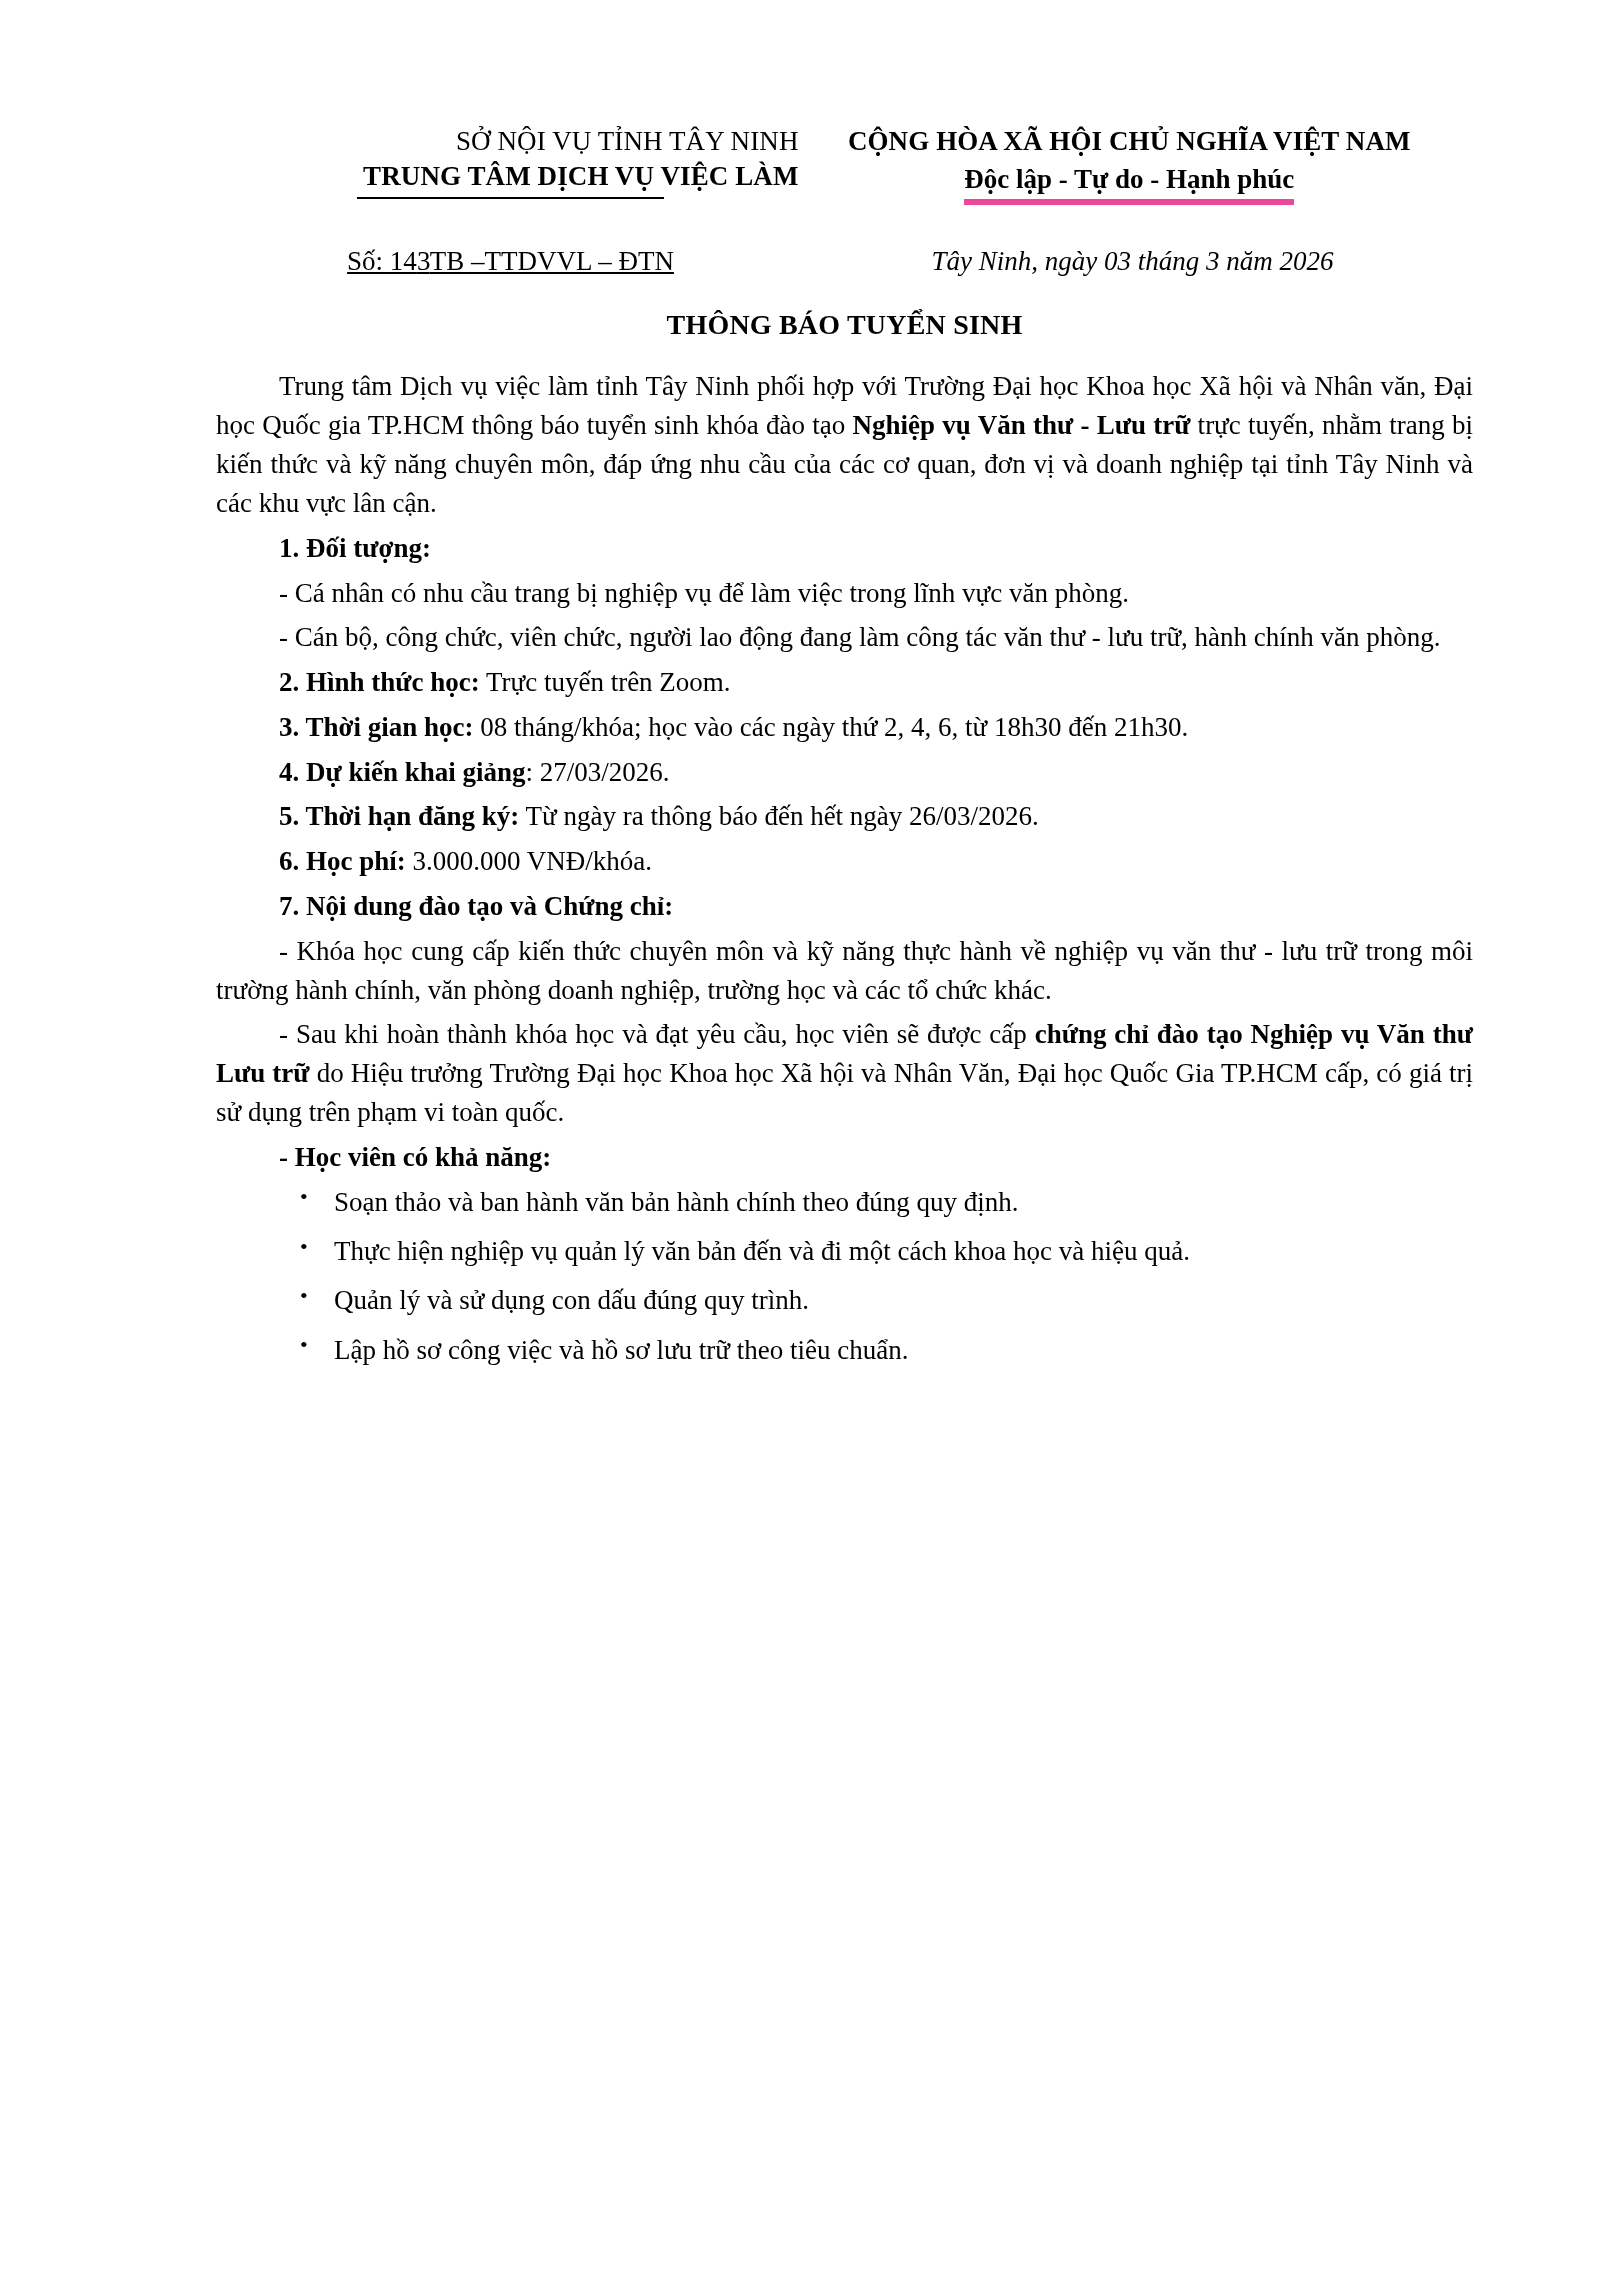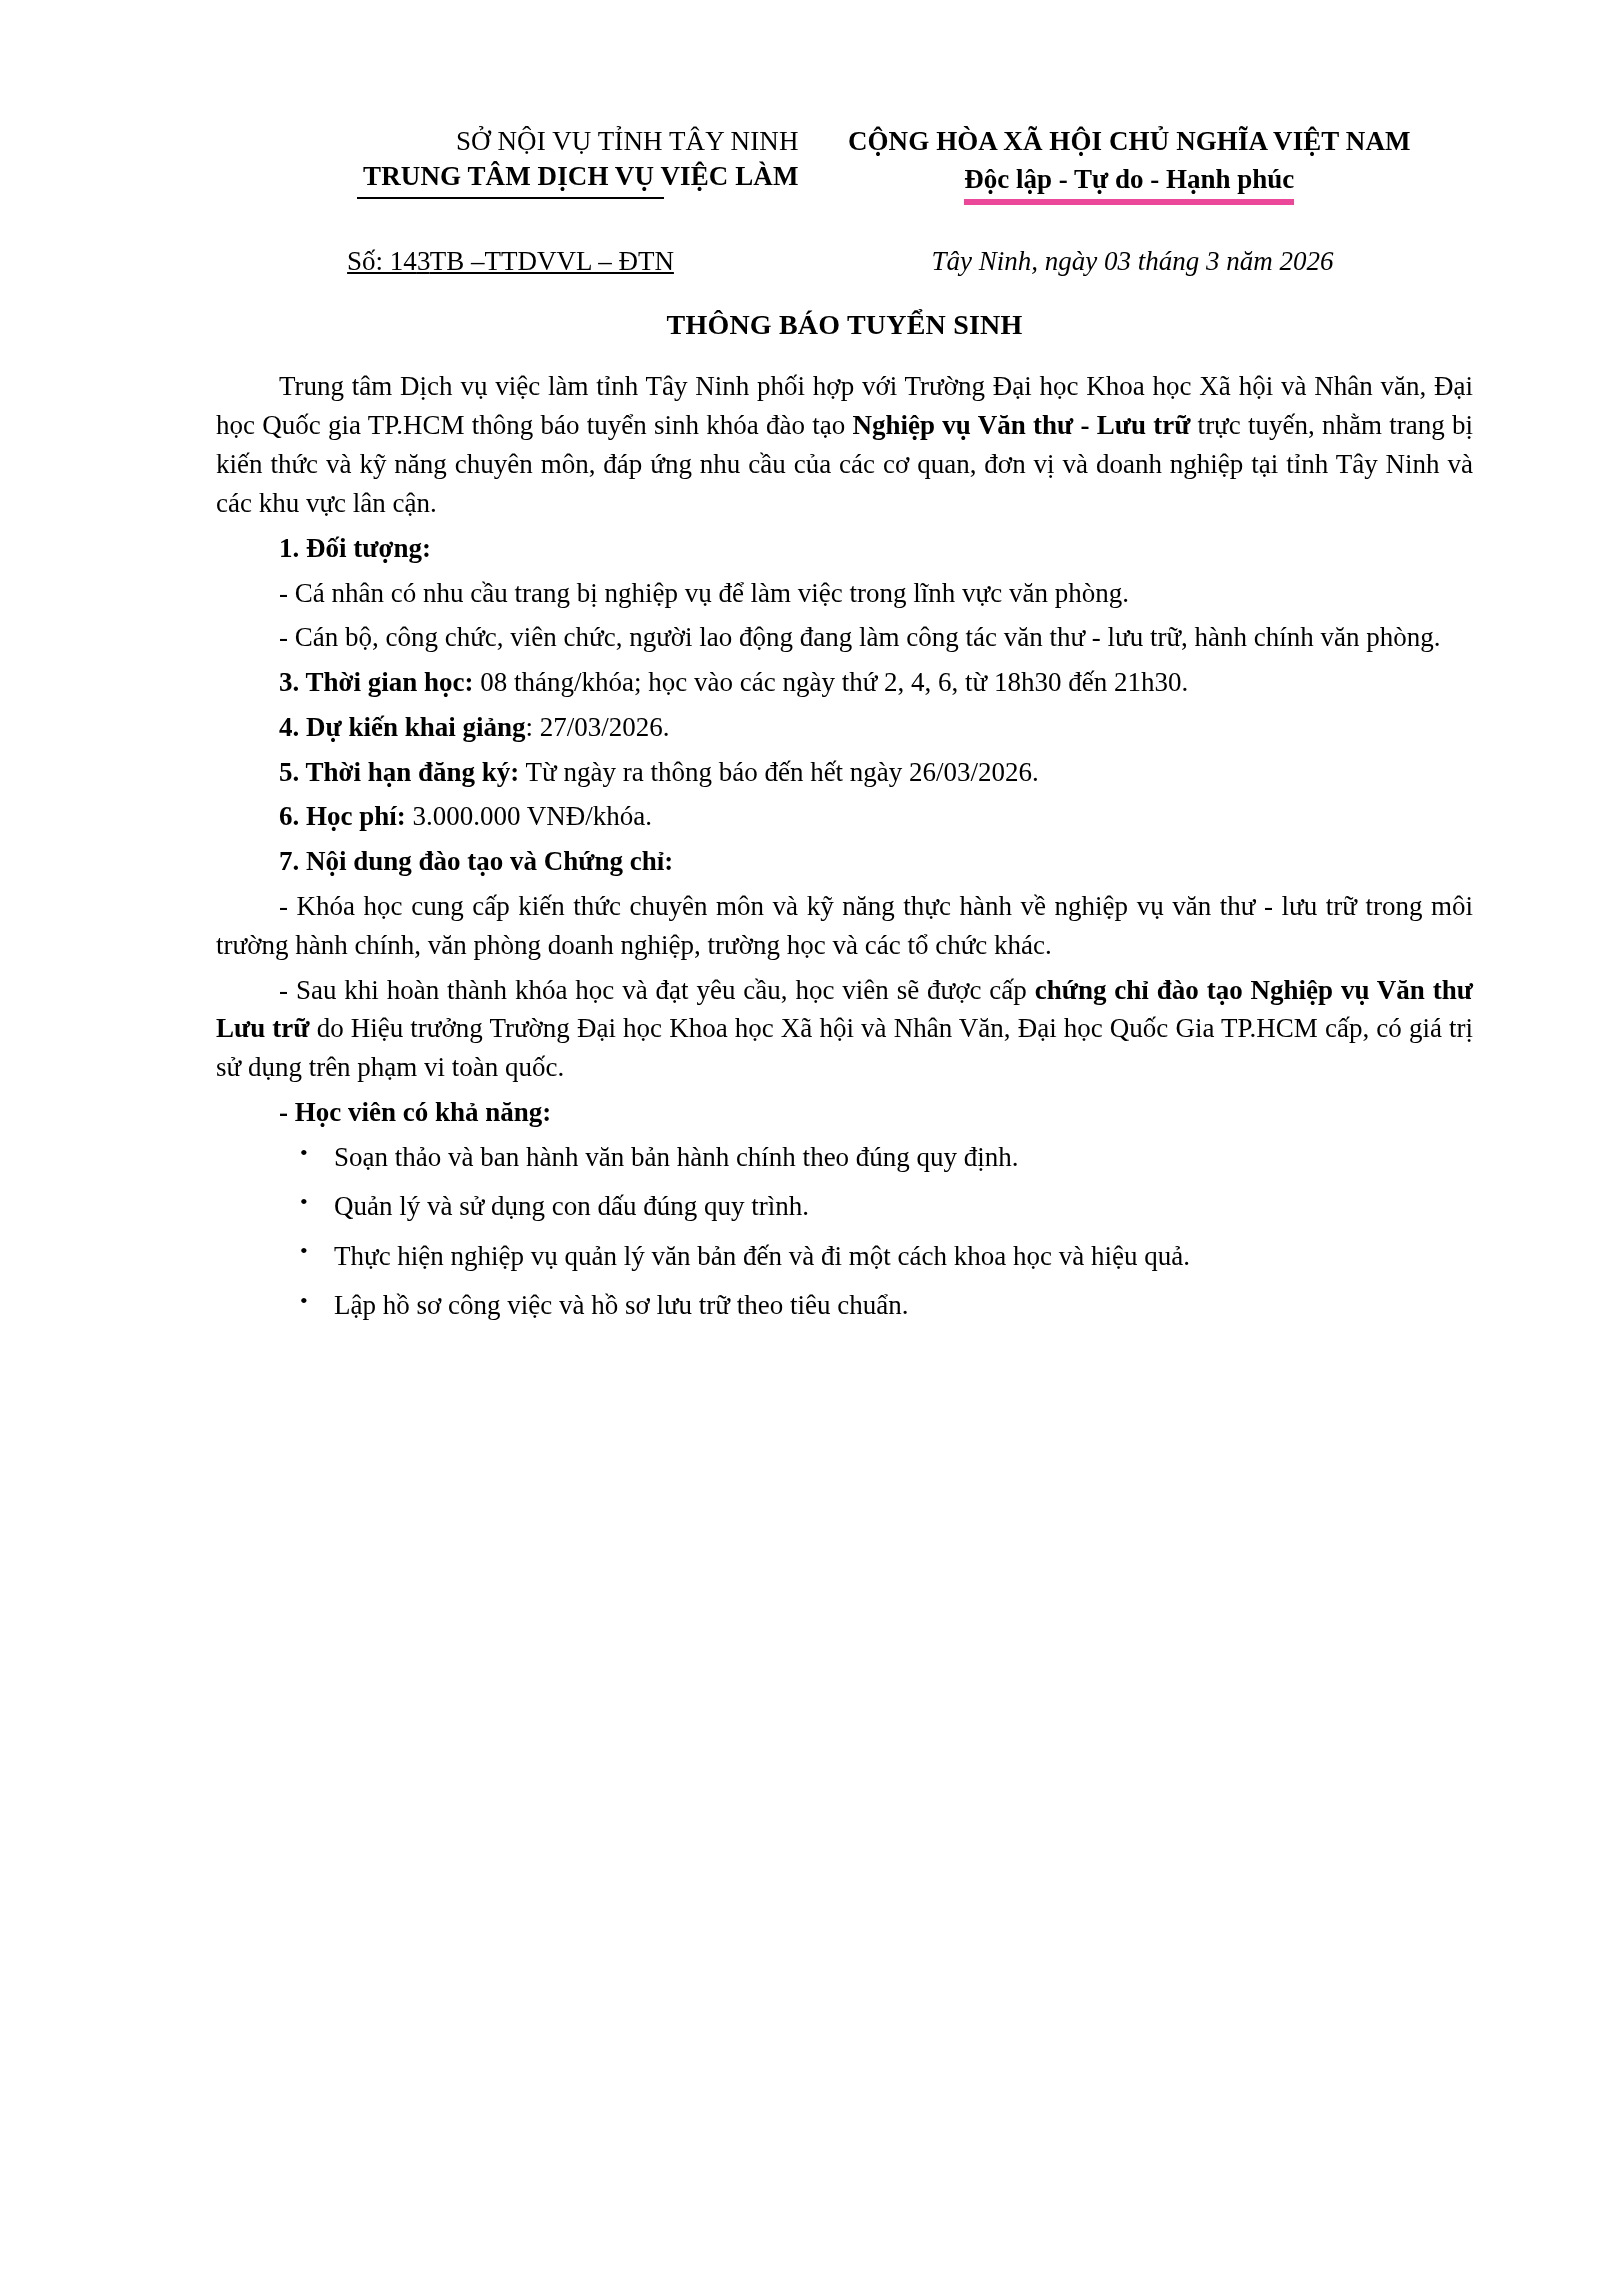--- a/index.html
+++ b/index.html
@@ -174,37 +174,38 @@
   </div>
 
   <div class="body">
 
     <p class="indent"><span>Trung tâm Dịch vụ việc làm tỉnh Tây Ninh phối hợp với Trường Đại học Khoa học Xã hội và Nhân văn, Đại học Quốc gia TP.HCM thông báo tuyển sinh khóa đào tạo </span><span class="b">Nghiệp vụ Văn thư - Lưu trữ</span><span> trực tuyến, nhằm trang bị kiến thức và kỹ năng chuyên môn, đáp ứng nhu cầu của các cơ quan, đơn vị và doanh nghiệp tại tỉnh Tây Ninh và các khu vực lân cận.</span></p>
 
     <p class="indent"><span class="b">1. Đối tượng:</span></p>
     <p class="indent">- Cá nhân có nhu cầu trang bị nghiệp vụ để làm việc trong lĩnh vực văn phòng.</p>
     <p class="indent">- Cán bộ, công chức, viên chức, người lao động đang làm công tác văn thư - lưu trữ, hành chính văn phòng.</p>
 
+    <p class="indent"><span class="b">2. Hình thức học:</span><span> Trực tuyến trên Zoom.</span></p>
 
     <p class="indent"><span class="b">3. Thời gian học:</span><span> 08 tháng/khóa; học vào các ngày thứ 2, 4, 6, từ 18h30 đến 21h30.</span></p>
 
     <p class="indent"><span class="b">4. Dự kiến khai giảng</span><span>: 27/03/2026.</span></p>
 
     <p class="indent"><span class="b">5. Thời hạn đăng ký:</span><span> Từ ngày ra thông báo đến hết ngày 26/03/2026.</span></p>
 
     <p class="indent"><span class="b">6. Học phí:</span><span> 3.000.000 VNĐ/khóa.</span></p>
 
     <p class="indent"><span class="b">7. Nội dung đào tạo và Chứng chỉ:</span></p>
     <p class="indent">- Khóa học cung cấp kiến thức chuyên môn và kỹ năng thực hành về nghiệp vụ văn thư - lưu trữ trong môi trường hành chính, văn phòng doanh nghiệp, trường học và các tổ chức khác.</p>
     <p class="indent"><span>- Sau khi hoàn thành khóa học và đạt yêu cầu, học viên sẽ được cấp </span><span class="b">chứng chỉ đào tạo Nghiệp vụ Văn thư Lưu trữ</span><span> do Hiệu trưởng Trường Đại học Khoa học Xã hội và Nhân Văn, Đại học Quốc Gia TP.HCM cấp, có giá trị sử dụng trên phạm vi toàn quốc.</span></p>
 
     <p class="indent"><span class="b">- Học viên có khả năng:</span></p>
 
     <ul class="bullets">
       <li>Soạn thảo và ban hành văn bản hành chính theo đúng quy định.</li>
+      <li>Thực hiện nghiệp vụ quản lý văn bản đến và đi một cách khoa học và hiệu quả.</li>
       <li>Quản lý và sử dụng con dấu đúng quy trình.</li>
-      <li>Thực hiện nghiệp vụ quản lý văn bản đến và đi một cách khoa học và hiệu quả.</li>
       <li>Lập hồ sơ công việc và hồ sơ lưu trữ theo tiêu chuẩn.</li>
     </ul>
 
   </div>
 </div>
 
 
 </body></html>

